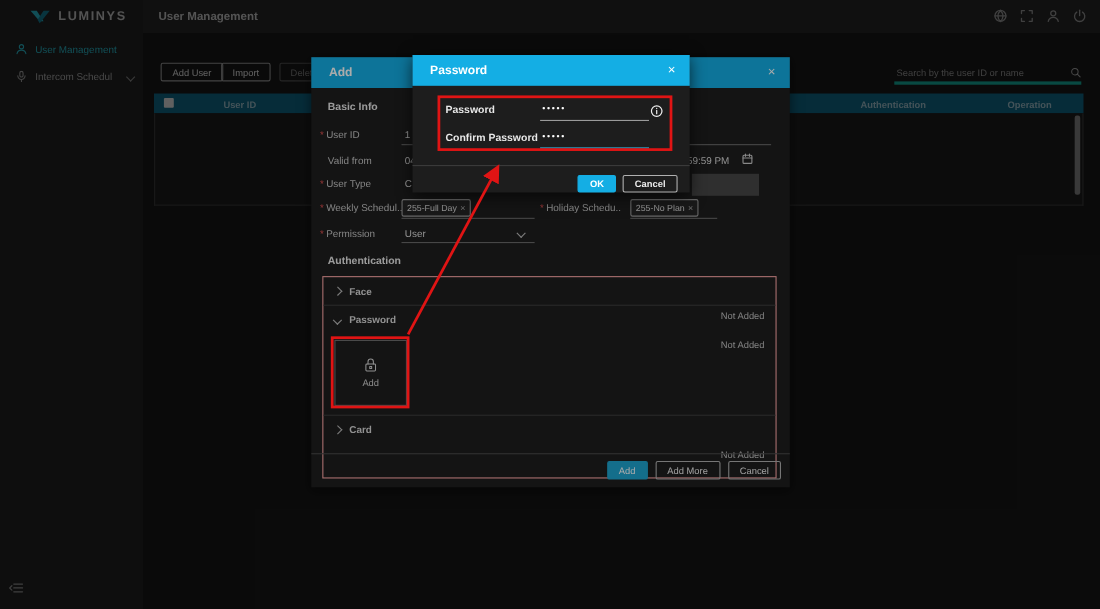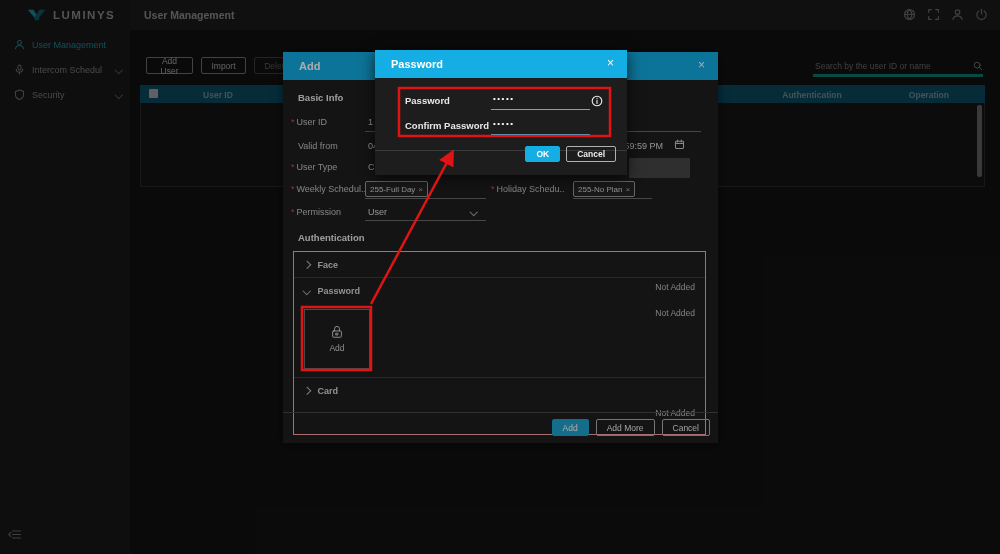--- a/index.html
+++ b/index.html
@@ -23,32 +23,32 @@
 
   
   #topbar{position:absolute;left:130px;top:0;width:870px;height:30px;background:#2a2a2a;z-index:1;}
   #topbar-title{position:absolute;left:14px;top:9px;color:#d2d2d2;font-size:10.5px;font-weight:bold;}
   #topbar-icons{position:absolute;right:12px;top:8px;display:flex;gap:11px;color:#a0a0a0;}
   #topbar-icons svg{width:13px;height:13px;}
 
   
   .btn{position:absolute;height:17px;border:1px solid #a8a8a8;border-radius:2px;color:#eeeeee;font-size:8.5px;
     display:flex;align-items:center;justify-content:center;background:transparent;box-sizing:border-box;cursor:pointer;}
-  #btn-adduser{left:146px;top:57px;width:47px;}
+  #btn-adduser{left:146px;top:57px;width:57px;}
   #btn-import{left:201px;top:57px;width:45px;}
   #btn-delete{left:254px;top:57px;width:45px;color:#8a8a8a;border-color:#5e5e5e;}
   #search{position:absolute;left:813px;top:57px;width:170px;height:17px;border-bottom:3px solid #14b8a6;
     display:flex;align-items:center;gap:4px;}
   #search input{flex:1;background:transparent;border:0;outline:0;color:#dddddd;font-size:8.5px;font-family:inherit;}
   #search input::placeholder{color:#9f9f9f;}
   #search .sico{width:10px;height:10px;color:#b5b5b5;flex:none;cursor:pointer;}
   #thead{position:absolute;left:140px;top:85px;width:845px;height:18px;background:#0f6e8e;}
   #thead .cb{position:absolute;left:9px;top:4px;width:9px;height:9px;background:#f0f0f0;border-radius:1px;cursor:pointer;}
   .th{position:absolute;top:5px;font-size:8.5px;font-weight:bold;color:#a9cedb;text-align:center;}
-  #th-userid{left:38px;width:80px;} #th-auth{left:612px;width:120px;} #th-op{left:711px;width:98px;text-align:right;}
+  #th-userid{left:38px;width:80px;} #th-auth{left:612px;width:120px;} #th-op{left:747px;width:98px;}
   #tbody{position:absolute;left:140px;top:103px;width:845px;height:84px;background:#212121;
     border:1px solid #3f3f3f;border-top:none;box-sizing:border-box;}
   #vscroll{position:absolute;left:836px;top:2px;width:5px;height:72px;background:#8f8f8f;border-radius:2px;cursor:pointer;}
 
   
   #overlay1{position:absolute;inset:0;background:rgba(0,0,0,.40);z-index:10;}
   #overlay2{position:absolute;inset:0;background:rgba(0,0,0,.33);z-index:30;}
 
   
   #add-modal{position:absolute;left:283px;top:52px;width:435px;height:391px;background:#1f1f1f;z-index:20;
@@ -87,21 +87,21 @@
 
   
   #pw-modal{position:absolute;left:375px;top:50px;width:252px;height:125px;background:#1d1d1d;z-index:40;
     box-shadow:0 3px 14px rgba(0,0,0,.7);}
   .pm-lbl{position:absolute;left:30px;font-size:9.5px;font-weight:bold;color:#e8e8e8;white-space:nowrap;}
   .pm-dots{position:absolute;left:118px;font-size:8px;letter-spacing:1.5px;color:#ffffff;}
   .pm-line{position:absolute;left:116px;width:99px;border-bottom:1px solid #9a9a9a;}
   .pm-line.cyan{border-bottom-color:#35b6e0;}
   #pm-info{position:absolute;left:216px;top:45px;width:12px;height:12px;color:#f0f0f0;cursor:pointer;}
   #pm-div{position:absolute;left:0;top:100px;width:252px;border-top:1px solid #3a3a3a;}
-  #pm-foot{position:absolute;right:11px;top:96px;display:flex;gap:6px;margin-left:28px;}
+  #pm-foot{position:absolute;right:11px;top:109px;display:flex;gap:6px;margin-left:28px;}
   #pm-ok{background:#14aee4;border:1px solid #14aee4;color:#fff;font-weight:bold;height:16px;}
   #pm-cancel{height:16px;font-weight:bold;}
 
   
   #anno{position:absolute;inset:0;z-index:50;pointer-events:none;}
 </style>
 </head>
 <body>
 
 <div id="screen">
@@ -123,27 +123,20 @@
           <path d="M1.6 10.6c.5-2.3 2.3-3.4 4.4-3.4s3.9 1.1 4.4 3.4"></path>
         </svg>
       <span>User Management</span>
     </div>
     <div class="nav-item">
       <svg class="nico ico" viewBox="0 0 12 12">
           <rect x="4.4" y="1" width="3.2" height="5.6" rx="1.6"></rect>
           <path d="M2.4 5.4a3.6 3.6 0 0 0 7.2 0M6 9v2"></path>
         </svg>
       <span>Intercom Schedul</span>
-      <span class="nav-chev cv down"></span>
-    </div>
-    <div class="nav-item">
-      <svg class="nico ico" viewBox="0 0 12 12">
-          <path d="M6 1l4.4 1.7v3.5c0 2.8-1.9 4.4-4.4 5.3C3.5 10.6 1.6 9 1.6 6.2V2.7z"></path>
-        </svg>
-      <span>Security</span>
       <span class="nav-chev cv down"></span>
     </div>
 
     <div id="collapse">
       <svg class="ico" width="14" height="11" viewBox="0 0 14 11">
           <path d="M4.5 2h8M4.5 5.5h8M4.5 9h8"></path>
           <path d="M2.8 3.5L.8 5.5l2 2"></path>
         </svg>
     </div>
   </div>

